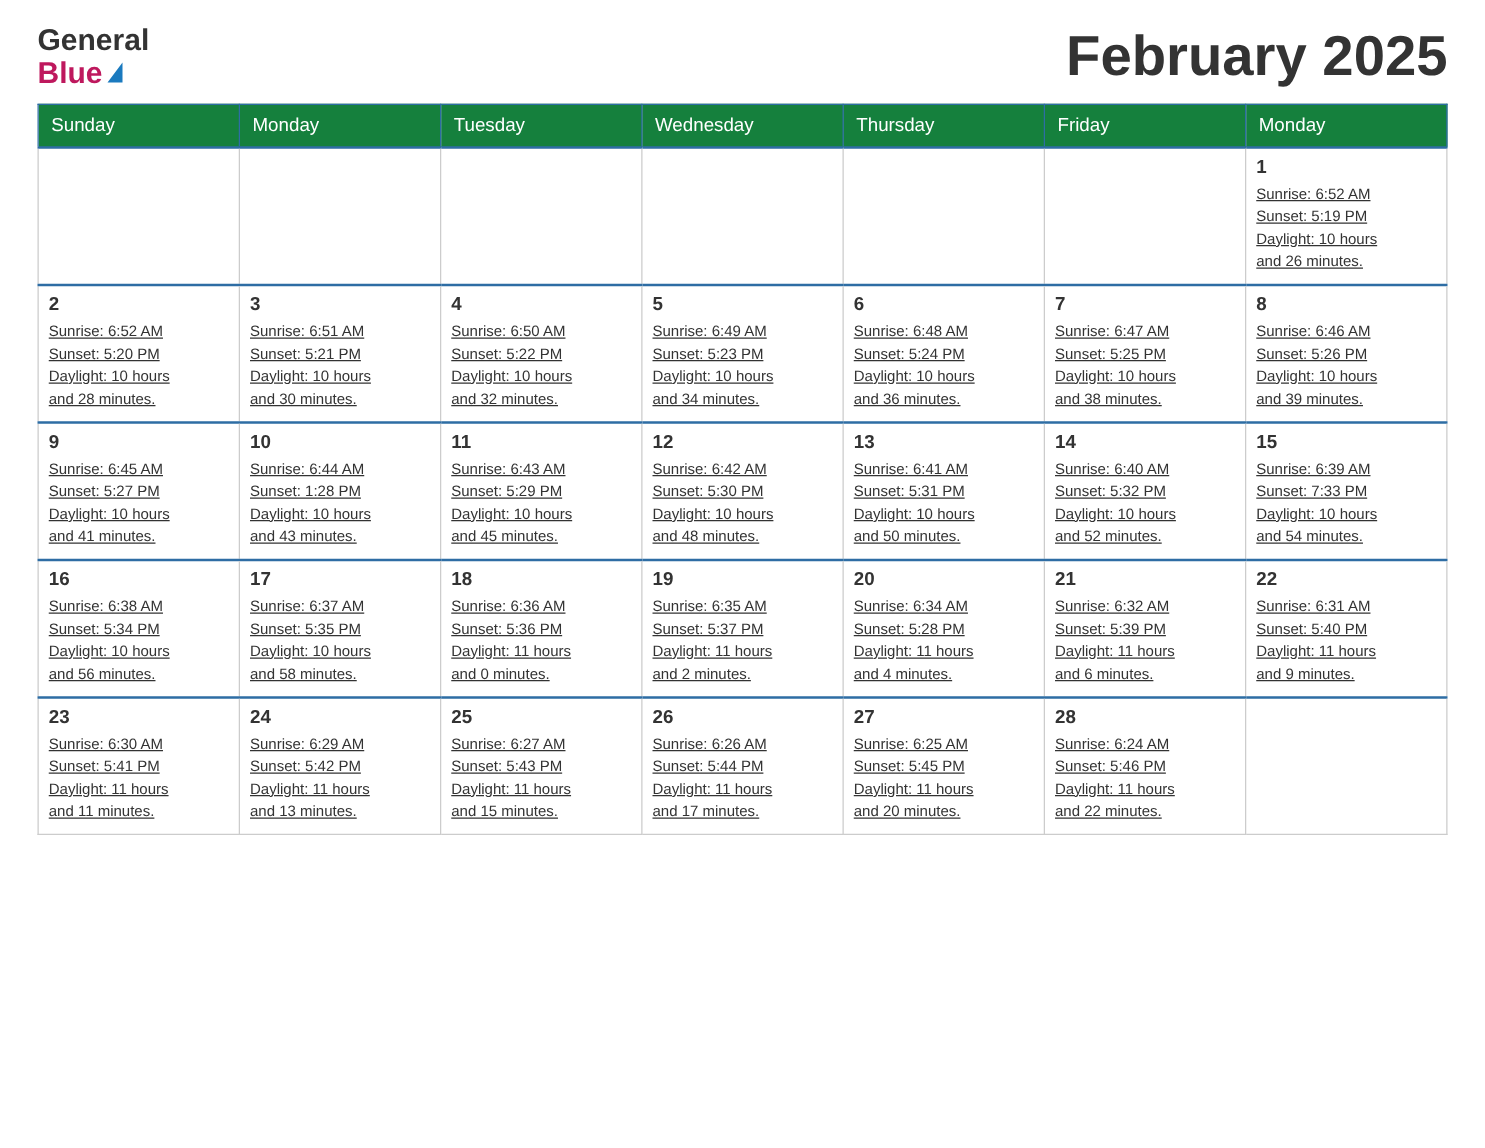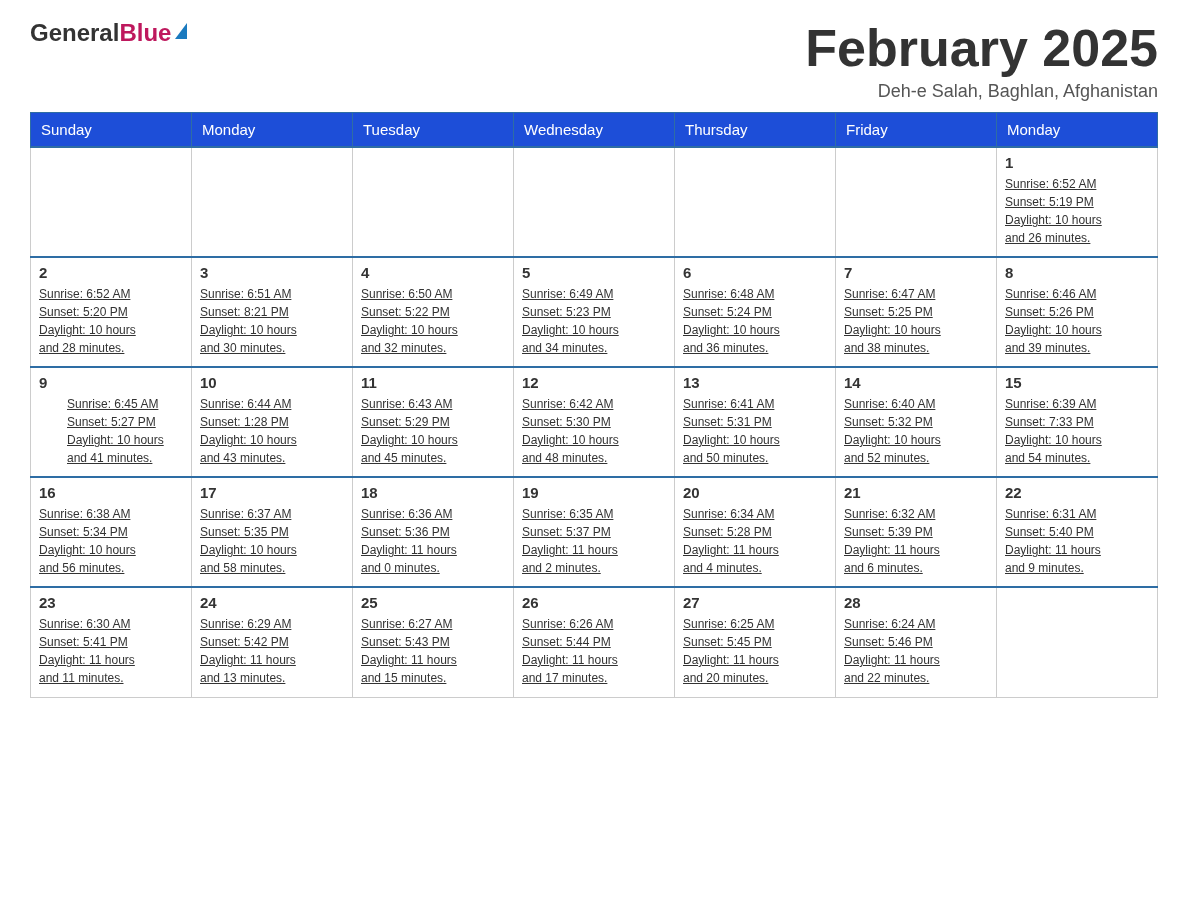--- a/index.html
+++ b/index.html
@@ -19,37 +19,37 @@
     }
     .logo {
       display: flex;
       flex-direction: column;
       align-items: flex-start;
     }
     .title-block {
       text-align: right;
     }
     .calendar-title {
-      font-size: 52px;
+      font-size: 45px;
       font-weight: bold;
       color: #333;
       line-height: 1.1;
     }
     .calendar-subtitle {
       font-size: 18px;
       color: #555;
       margin-top: 4px;
     }
     .calendar {
       width: 100%;
       border-collapse: collapse;
       margin-top: 8px;
     }
     .calendar th {
-      background-color: #1d4ed8;
+      background-color: #15803d;
       color: #fff;
       font-size: 15px;
       font-weight: normal;
       padding: 8px 10px;
       text-align: left;
       border: 1px solid #2e6da4;
     }
     .calendar td {
       vertical-align: top;
       padding: 6px 8px;
@@ -80,40 +80,40 @@
     .week-row td {
       border-top: 2px solid #2e6da4;
     }
     .logo-row {
       display: flex;
       flex-direction: row;
       align-items: center;
     }
     .logo-text-block {
       display: flex;
+      flex-direction: column;
     }
   </style>
 </head>
 <body>
 
 <div class="header">
   <div class="logo">
     <div class="logo-row">
       <div class="logo-text-block">
         <span style="font-size:24px; font-weight:bold; color:#333; line-height:1.1;">General</span>
         <span style="font-size:24px; font-weight:bold; color:#be185d; line-height:1.1; display:flex; align-items:center;">
           <span>Blue</span>
           <span style="display:inline-block; width:0; height:0; border-left:12px solid transparent; border-bottom:16px solid #1a7abf; margin-left:4px; position:relative; top:-2px;"></span>
         </span>
       </div>
     </div>
   </div>
   <div class="title-block">
     <div class="calendar-title">February 2025</div>
-    <div class="calendar-subtitle">Deh-e Salah, Baghlan, Afghanistan</div>
   </div>
 </div>
 
 <table class="calendar">
   <thead>
     <tr>
       <th>Sunday</th>
       <th>Monday</th>
       <th>Tuesday</th>
       <th>Wednesday</th>
@@ -142,21 +142,21 @@
         <td>
           <span class="day-number">2</span>
           <div class="day-info" style="white-space: pre-line;">Sunrise: 6:52 AM
 Sunset: 5:20 PM
 Daylight: 10 hours
 and 28 minutes.</div>
         </td>
         <td>
           <span class="day-number">3</span>
           <div class="day-info" style="white-space: pre-line;">Sunrise: 6:51 AM
-Sunset: 8:21 PM
+Sunset: 5:21 PM
 Daylight: 10 hours
 and 30 minutes.</div>
         </td>
         <td>
           <span class="day-number">4</span>
           <div class="day-info" style="white-space: pre-line;">Sunrise: 6:50 AM
 Sunset: 5:22 PM
 Daylight: 10 hours
 and 32 minutes.</div>
         </td>
@@ -185,21 +185,21 @@
           <span class="day-number">8</span>
           <div class="day-info" style="white-space: pre-line;">Sunrise: 6:46 AM
 Sunset: 5:26 PM
 Daylight: 10 hours
 and 39 minutes.</div>
         </td>
       </tr>
       <tr class="week-row">
         <td>
           <span class="day-number">9</span>
-          <div class="day-info" style="white-space: pre-line; margin-left: 28px;">Sunrise: 6:45 AM
+          <div class="day-info" style="white-space: pre-line;">Sunrise: 6:45 AM
 Sunset: 5:27 PM
 Daylight: 10 hours
 and 41 minutes.</div>
         </td>
         <td>
           <span class="day-number">10</span>
           <div class="day-info" style="white-space: pre-line;">Sunrise: 6:44 AM
 Sunset: 1:28 PM
 Daylight: 10 hours
 and 43 minutes.</div>

